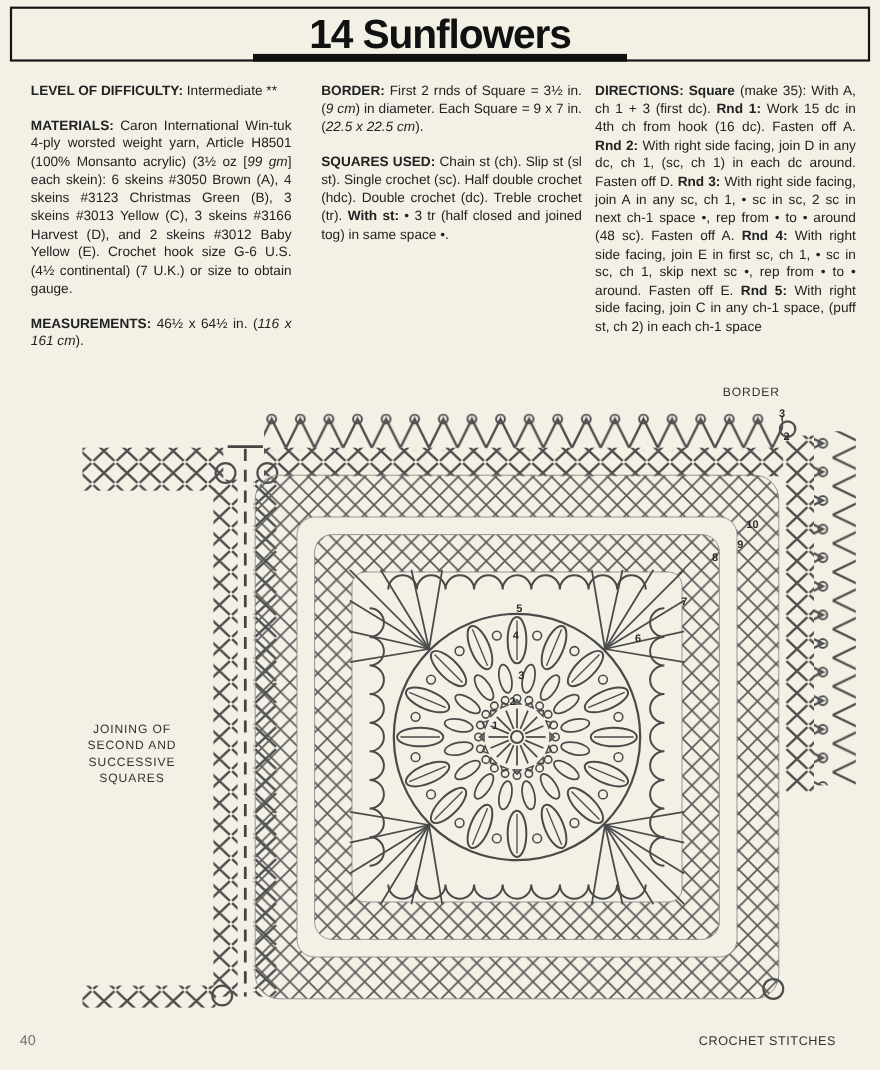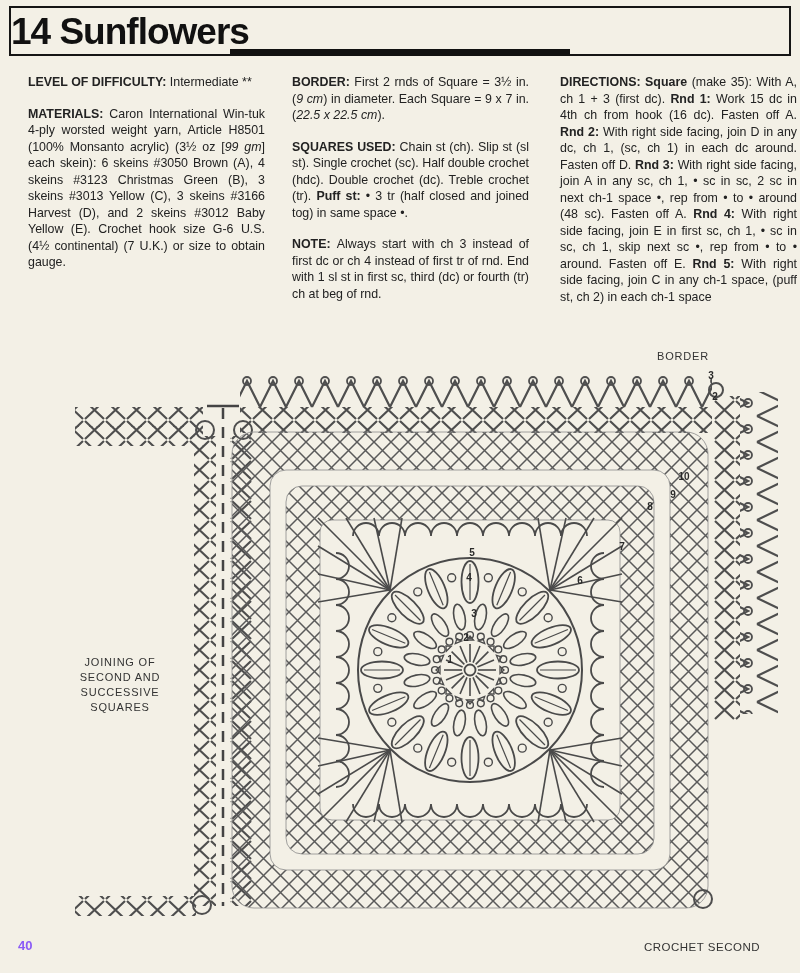--- a/index.html
+++ b/index.html
@@ -6,69 +6,69 @@
   body{
     width:800px;height:973px;position:relative;overflow:hidden;
     background:#f3f0e6;
     font-family:"Liberation Sans",sans-serif;
     color:#1f1f1f;
   }
   
   .title-box{
     position:absolute;left:9px;top:6px;right:9px;height:46px;
     border:2px solid #151515;background:#f3f0e6;
-    display:flex;align-items:center;justify-content:flex-start;
+    display:flex;align-items:center;justify-content:center;
   }
   .title-text{
     font-size:37px;font-weight:700;letter-spacing:-1px;color:#111;
     line-height:1;
   }
   .title-underline{
     position:absolute;left:230px;top:49px;width:340px;height:7px;background:#111;
   }
   
   .col{
     position:absolute;top:74px;width:253px;
     font-size:12.4px;line-height:1.33;text-align:justify;color:#222;
   }
   .col p{margin:0 0 15px 16px;}
   .b{font-weight:700;}
   .i{font-style:italic;}
   #col1{left:12px;}
   #col2{left:276px;}
-  #col3{left:544px;}
+  #col3{left:525px;}
   
   #diagram{position:absolute;left:0;top:350px;width:800px;height:590px;}
   svg text{font-family:"Liberation Sans",sans-serif;}
   .diag-label{font-size:11px;letter-spacing:0.8px;fill:#333;}
   .rnd-num{font-size:10px;font-weight:700;fill:#2a2a2a;}
   
   .footer-left{
-    position:absolute;left:18px;top:938px;font-size:13px;font-weight:700;color:#8b5cf6;
+    position:absolute;left:18px;top:938px;font-size:13px;font-weight:400;color:#737373;
   }
   .footer-right{
     position:absolute;right:40px;top:941px;font-size:11.5px;letter-spacing:0.5px;color:#333;
   }
 </style>
 </head>
 <body>
 
 <div class="title-box">
   <span class="title-text">14 Sunflowers</span>
 </div>
 <div class="title-underline"></div>
 
 <div class="col" id="col1">
     <p><span class="b ">LEVEL OF DIFFICULTY: </span><span class="">Intermediate **</span></p>
     <p><span class="b ">MATERIALS: </span><span class="">Caron International Win-tuk 4-ply worsted weight yarn, Article H8501 (100% Monsanto acrylic) (3½ oz [</span><span class="i">99 gm</span><span class="">] each skein): 6 skeins #3050 Brown (A), 4 skeins #3123 Christmas Green (B), 3 skeins #3013 Yellow (C), 3 skeins #3166 Harvest (D), and 2 skeins #3012 Baby Yellow (E). Crochet hook size G-6 U.S. (4½ continental) (7 U.K.) or size to obtain gauge.</span></p>
+    <p><span class="b ">MEASUREMENTS: </span><span class="">46½ x 64½ in. (</span><span class="i">116 x 161 cm</span><span class="">).</span></p>
   </div>
 <div class="col" id="col2">
     <p><span class="b ">BORDER: </span><span class="">First 2 rnds of Square = 3½ in. (</span><span class="i">9 cm</span><span class="">) in diameter. Each Square = 9 x 7 in. (</span><span class="i">22.5 x 22.5 cm</span><span class="">).</span></p>
-    <p><span class="b ">SQUARES USED: </span><span class="">Chain st (ch). Slip st (sl st). Single crochet (sc). Half double crochet (hdc). Double crochet (dc). Treble crochet (tr). </span><span class="b ">Puff st: </span><span class="">• 3 tr (half closed and joined tog) in same space •.</span></p>
-    <p><span class="b ">NOTE: </span><span class="">Always start with ch 3 instead of first dc or ch 4 instead of first tr of rnd. End with 1 sl st in first sc, third (dc) or fourth (tr) ch at beg of rnd.</span></p>
+    <p><span class="b ">SQUARES USED: </span><span class="">Chain st (ch). Slip st (sl st). Single crochet (sc). Half double crochet (hdc). Double crochet (dc). Treble crochet (tr). </span><span class="b ">With st: </span><span class="">• 3 tr (half closed and joined tog) in same space •.</span></p>
   </div>
 <div class="col" id="col3">
     <p><span class="b ">DIRECTIONS: Square </span><span class="">(make 35): With A, ch 1 + 3 (first dc). </span><span class="b ">Rnd 1: </span><span class="">Work 15 dc in 4th ch from hook (16 dc). Fasten off A. </span><span class="b ">Rnd 2: </span><span class="">With right side facing, join D in any dc, ch 1, (sc, ch 1) in each dc around. Fasten off D. </span><span class="b ">Rnd 3: </span><span class="">With right side facing, join A in any sc, ch 1, • sc in sc, 2 sc in next ch-1 space •, rep from • to • around (48 sc). Fasten off A. </span><span class="b ">Rnd 4: </span><span class="">With right side facing, join E in first sc, ch 1, • sc in sc, ch 1, skip next sc •, rep from • to • around. Fasten off E. </span><span class="b ">Rnd 5: </span><span class="">With right side facing, join C in any ch-1 space, (puff st, ch 2) in each ch-1 space</span></p>
   </div>
 
 <svg id="diagram" viewBox="0 350 800 590">
   <defs>
     <pattern id="lat" width="17" height="17" patternUnits="userSpaceOnUse">
       <path d="M0,0 L17,17 M17,0 L0,17" stroke="#5a5a5a" stroke-width="1.5" fill="none"></path>
     </pattern>
@@ -346,13 +346,13 @@
       <text x="622" y="550" text-anchor="middle" class="rnd-num">7</text>
       <text x="650" y="510" text-anchor="middle" class="rnd-num">8</text>
       <text x="673" y="498" text-anchor="middle" class="rnd-num">9</text>
       <text x="684" y="480" text-anchor="middle" class="rnd-num">10</text>
       <text x="715" y="400" text-anchor="middle" class="rnd-num">2</text>
       <text x="711" y="379" text-anchor="middle" class="rnd-num">3</text>
     </g>
 </svg>
 
 <span class="footer-left">40</span>
-<span class="footer-right">CROCHET SECOND</span>
+<span class="footer-right">CROCHET STITCHES</span>
 
 </body></html>

